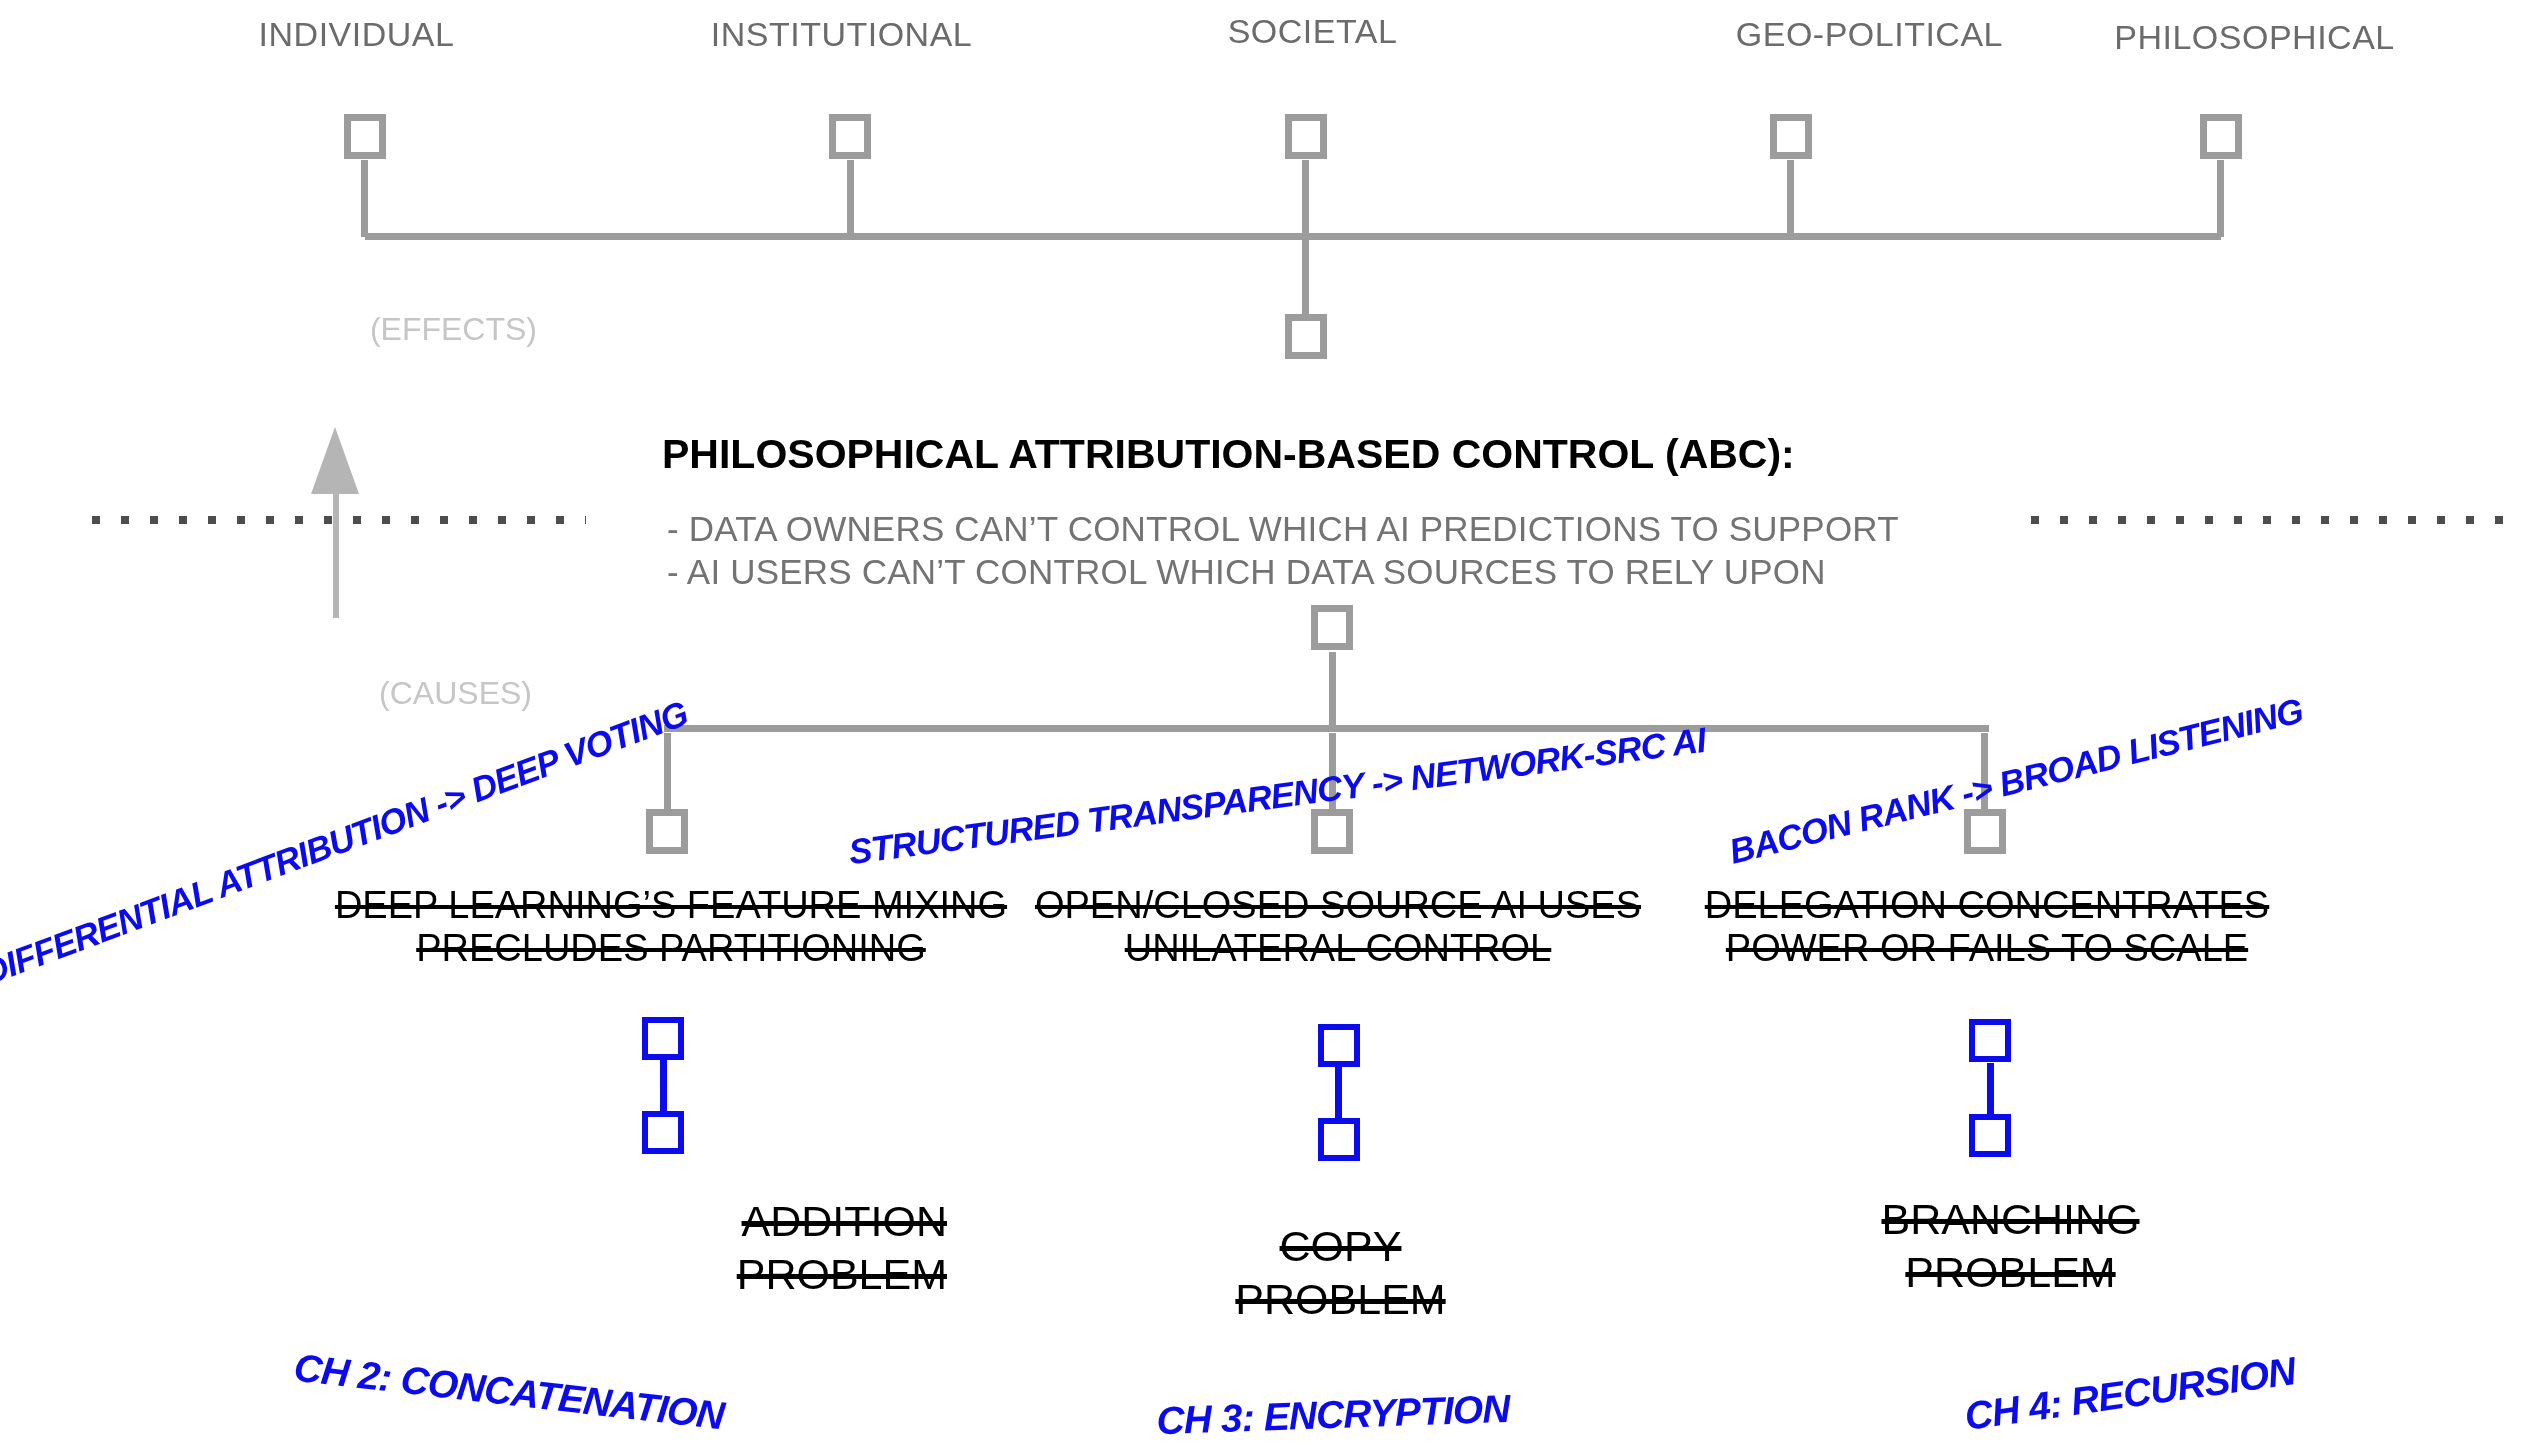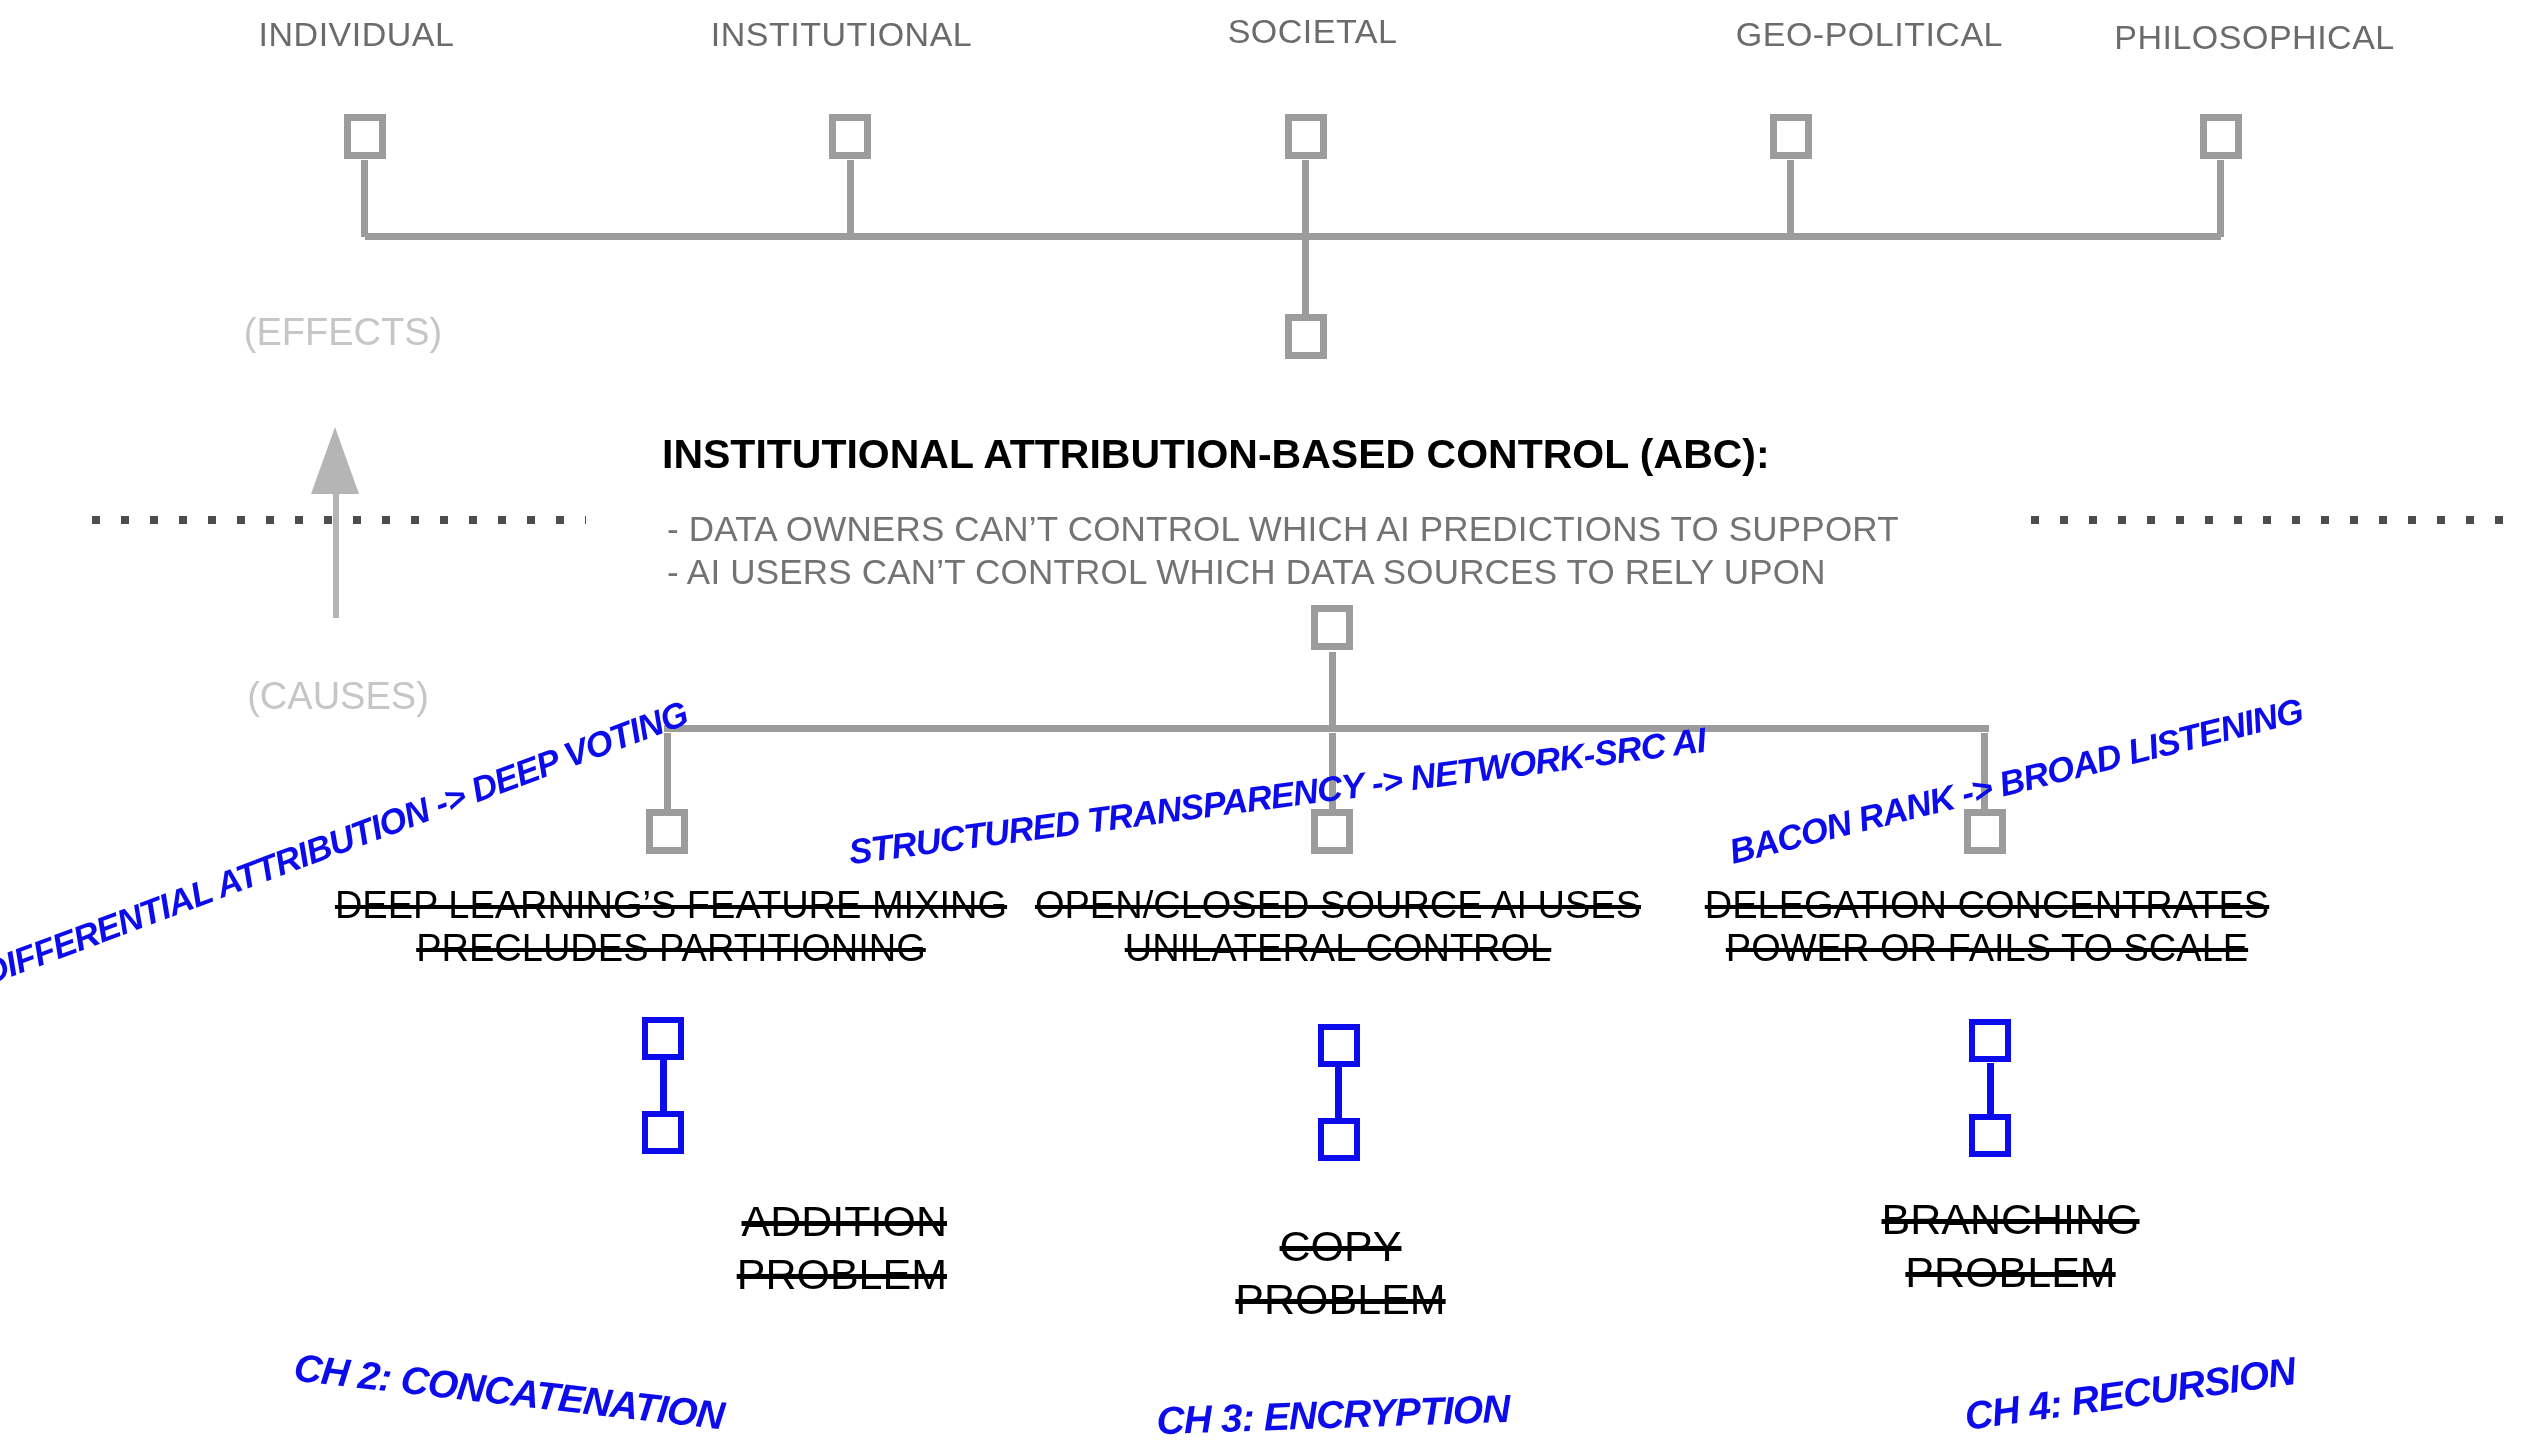--- a/index.html
+++ b/index.html
@@ -12,22 +12,22 @@
     font-family:"Liberation Sans", sans-serif;
   }
   
   .sq{position:absolute;width:28px;height:31px;border:7.4px solid var(--gray);background:var(--white);}
   .hline{position:absolute;height:7.4px;background:var(--gray);}
   .vline{position:absolute;width:7.4px;background:var(--gray);}
   
   .lvl{position:absolute;width:407px;margin-left:-203px;text-align:center;
        font-size:34px;color:var(--labelgray);letter-spacing:0.5px;white-space:nowrap;}
   
-  .axisword{position:absolute;width:388px;margin-left:-194px;text-align:center;
-       font-size:38px;color:var(--faint);white-space:nowrap;}
+  .axisword{position:absolute;width:388px;margin-left:-194px;text-align:right;
+       font-size:32px;color:var(--faint);white-space:nowrap;}
   
   .dotted{position:absolute;height:8.3px;
        background:repeating-linear-gradient(to right, var(--dot) 0 8.3px, transparent 8.3px 29px);}
   
   .arrowhead{position:absolute;width:0;height:0;border-left:24px solid transparent;
        border-right:24px solid transparent;border-bottom:67px solid var(--arrow);}
   .arrowshaft{position:absolute;width:5.5px;background:var(--arrow);}
   
   .abc-title{position:absolute;font-size:41px;font-weight:bold;color:var(--black);white-space:nowrap;}
   .abc-bullet{position:absolute;font-size:35px;color:var(--bulletgray);white-space:nowrap;letter-spacing:0.2px;}
@@ -72,21 +72,21 @@
 <div class="sq" style="left:1285px;top:314px;"></div>
 
 <div class="axisword" style="left:343px;top:311px;">(EFFECTS)</div>
 <div class="arrowhead" style="left:311px;top:427px;"></div>
 <div class="arrowshaft" style="left:333px;top:490px;height:128px;"></div>
 <div class="axisword" style="left:338px;top:675px;">(CAUSES)</div>
 
 <div class="dotted" style="left:92px;top:516px;width:494px;"></div>
 <div class="dotted" style="left:2031px;top:516px;width:494px;"></div>
 
-<div class="abc-title" style="left:662px;top:431px;">INSTITUTIONAL ATTRIBUTION-BASED CONTROL (ABC):</div>
+<div class="abc-title" style="left:662px;top:431px;">PHILOSOPHICAL ATTRIBUTION-BASED CONTROL (ABC):</div>
 <div class="abc-bullet" style="left:667px;top:509px;">- DATA OWNERS CAN’T CONTROL WHICH AI PREDICTIONS TO SUPPORT</div>
 <div class="abc-bullet" style="left:667px;top:552px;">- AI USERS CAN’T CONTROL WHICH DATA SOURCES TO RELY UPON</div>
 
 <div class="sq" style="left:1311px;top:605px;"></div>
 <div class="vline" style="left:1329px;top:652px;height:74px;"></div>
 <div class="hline" style="left:664px;top:725px;width:1325px;"></div>
 <div class="vline" style="left:664px;top:733px;height:76px;"></div>
 <div class="vline" style="left:1329px;top:733px;height:76px;"></div>
 <div class="vline" style="left:1981px;top:733px;height:76px;"></div>
 <div class="sq" style="left:646px;top:809px;"></div>

